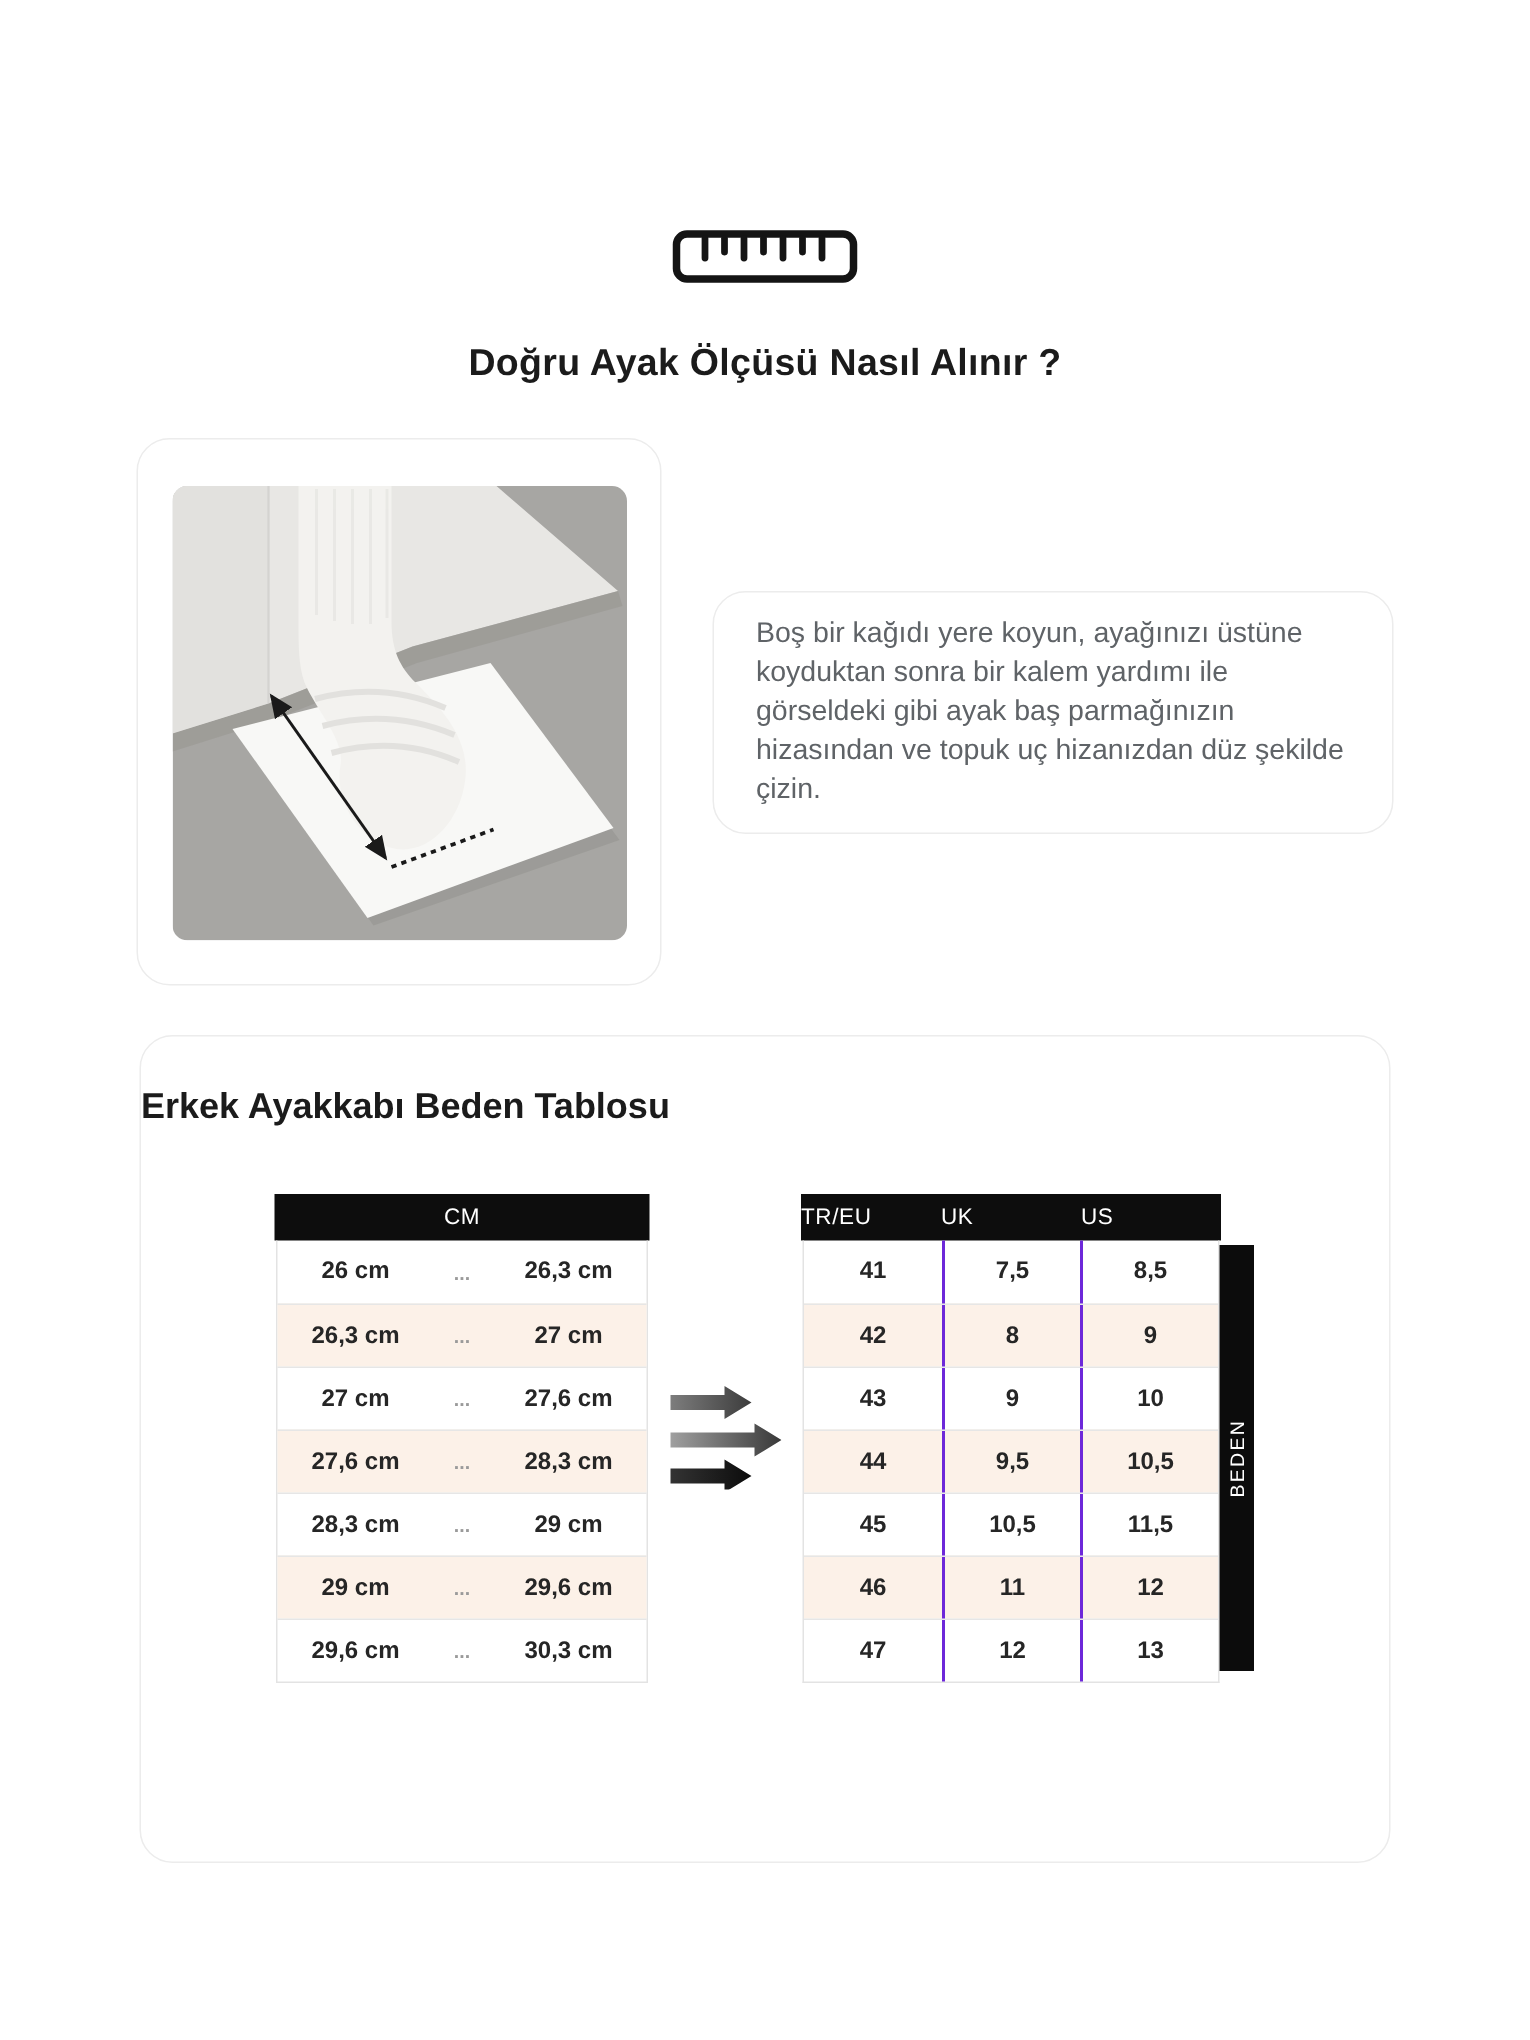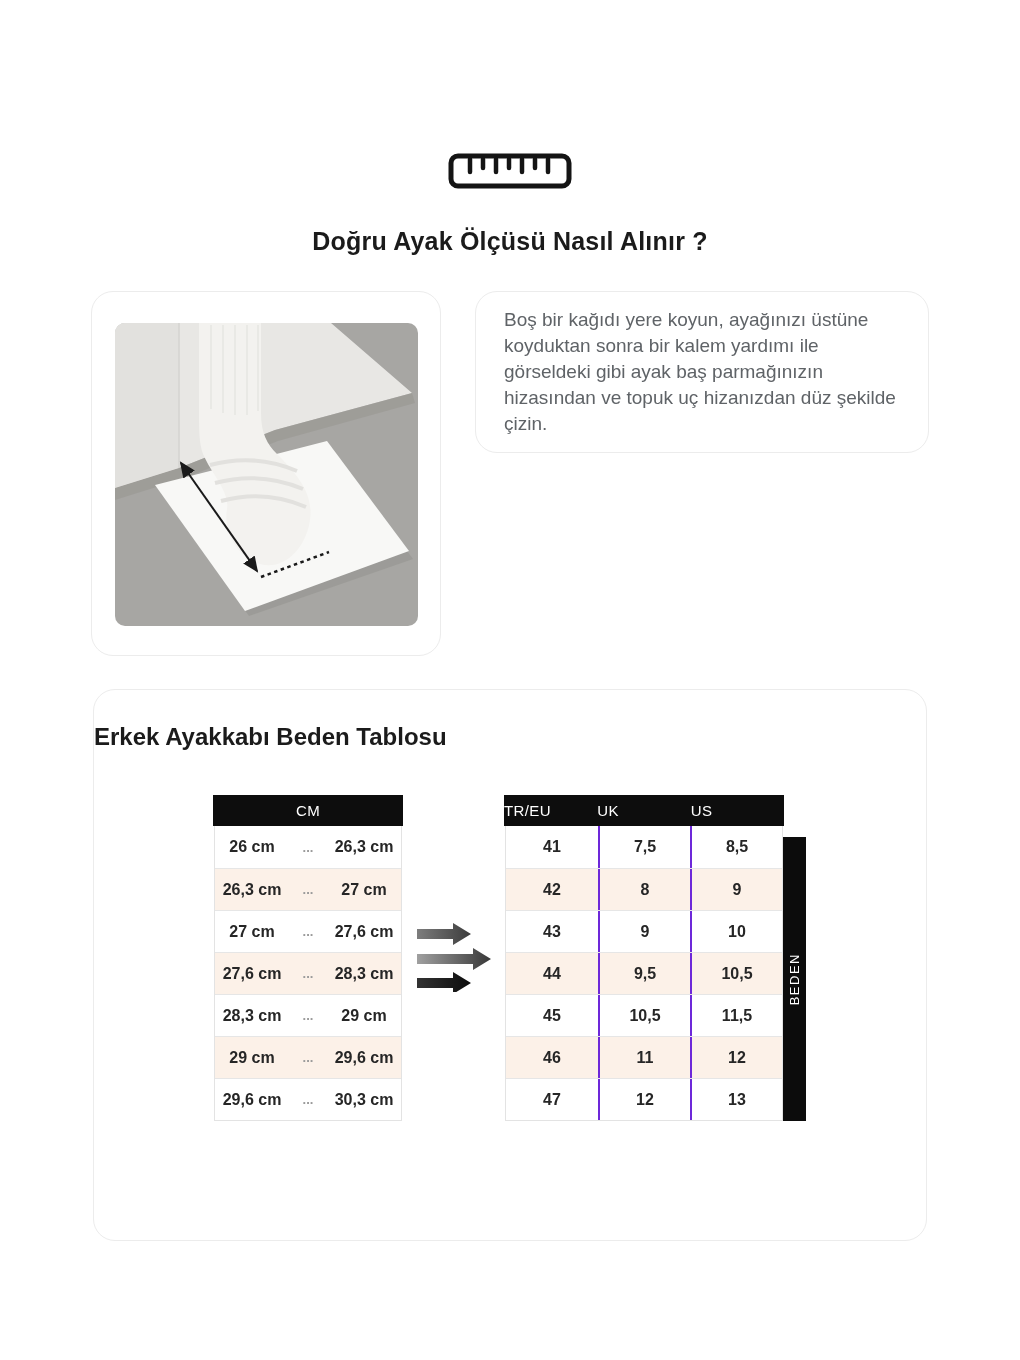--- a/index.html
+++ b/index.html
@@ -12,46 +12,46 @@
   .page-title { margin-top:34px; font-size:25px; font-weight:700; color:#1b1b1b; letter-spacing:.2px; }
 
   
   .card { background:#fff; border:1px solid #ececec; border-radius:22px; }
 
   .top-row { width:838px; margin:35px auto 0; display:flex; gap:34px; }
   .photo-card { width:350px; height:365px; padding:31px 24px 26px 23px; flex:none; }
   .photo { width:303px; height:303px; border-radius:10px; overflow:hidden; }
   .photo svg { display:block; }
 
-  .right-col { flex:1; display:flex; flex-direction:column; gap:34px; }
+  .right-col { flex:1; display:flex; flex-direction:column; gap:34px;justify-content:center; }
   .text-card { padding:16px 28px; color:#5f6367; font-size:19px; line-height:26px; }
   .text-card.step1 { height:162px; display:flex; align-items:center; }
   .text-card.step2 { flex:1; display:flex; align-items:center; }
 
   
   .chart-card { width:834px; margin:33px auto 0; height:552px; padding-top:33px; }
   .chart-title { font-size:24px; font-weight:700; color:#1b1b1b; }
   .tables-row { margin-top:44px; display:flex; justify-content:center; align-items:flex-start; }
 
   .tbl { border:1px solid #e3e3e3; border-top:none; }
   .tbl-header { height:31px; background:#0d0d0d; color:#fff; font-size:15px; font-weight:500;
                 display:flex; align-items:center; justify-content:center; letter-spacing:.4px;
                 margin:0 -1px; }
   .tbl-row { height:42px; display:grid; align-items:center; text-align:center;
              font-size:16px; color:#262626; border-top:1px solid #e6e6e6;font-weight:bold; }
   .tbl-row:first-of-type { border-top:none; }
   .tbl-row.alt { background:#fcf1e8; }
 
-  .cm-tbl { width:188px; margin-right:13px; }
+  .cm-tbl { width:248px; margin-right:13px; }
   .cm-tbl .tbl-row { grid-template-columns:1fr 38px 1fr; }
   .dots { font-size:13px; color:#9a9a9a; }
 
   .arrows-col { width:76px; margin:127px 14px 0 0; flex:none; }
 
-  .sizes-wrap { display:flex; align-items:flex-end; }
+  .sizes-wrap { display:flex; align-items:flex-start; }
   .sizes-tbl { width:278px; }
   .sizes-tbl .tbl-header { display:grid; grid-template-columns:1fr 1fr 1fr; }
   .sizes-tbl .tbl-row { grid-template-columns:1fr 1fr 1fr; }
   .sizes-tbl .tbl-row span { align-self:stretch; display:flex; align-items:center; justify-content:center; }
   .sizes-tbl .tbl-row span + span { border-left:2px solid #6d28d9; }
   .beden-bar { width:23px; height:284px; margin-top:34px; background:#0c0c0c;
                display:flex; align-items:center; justify-content:center; }
   .beden-bar span { writing-mode:vertical-rl; transform:rotate(180deg); color:#fff;
                     font-size:13px; letter-spacing:1.5px; font-weight:500; white-space:nowrap; }
 </style>

